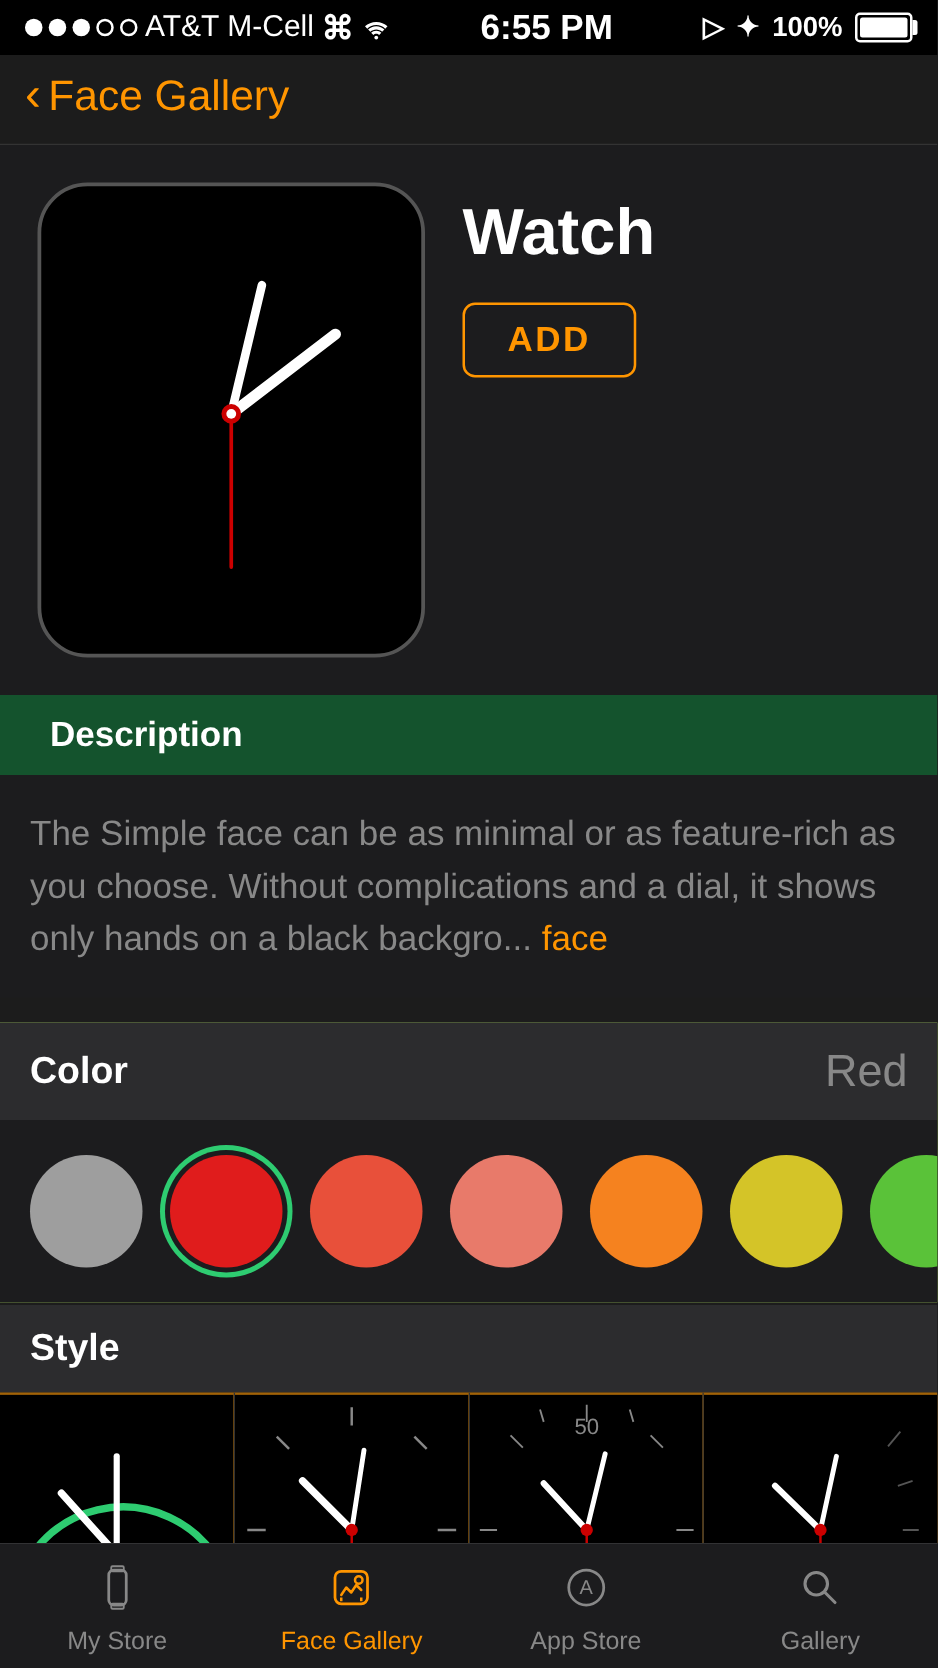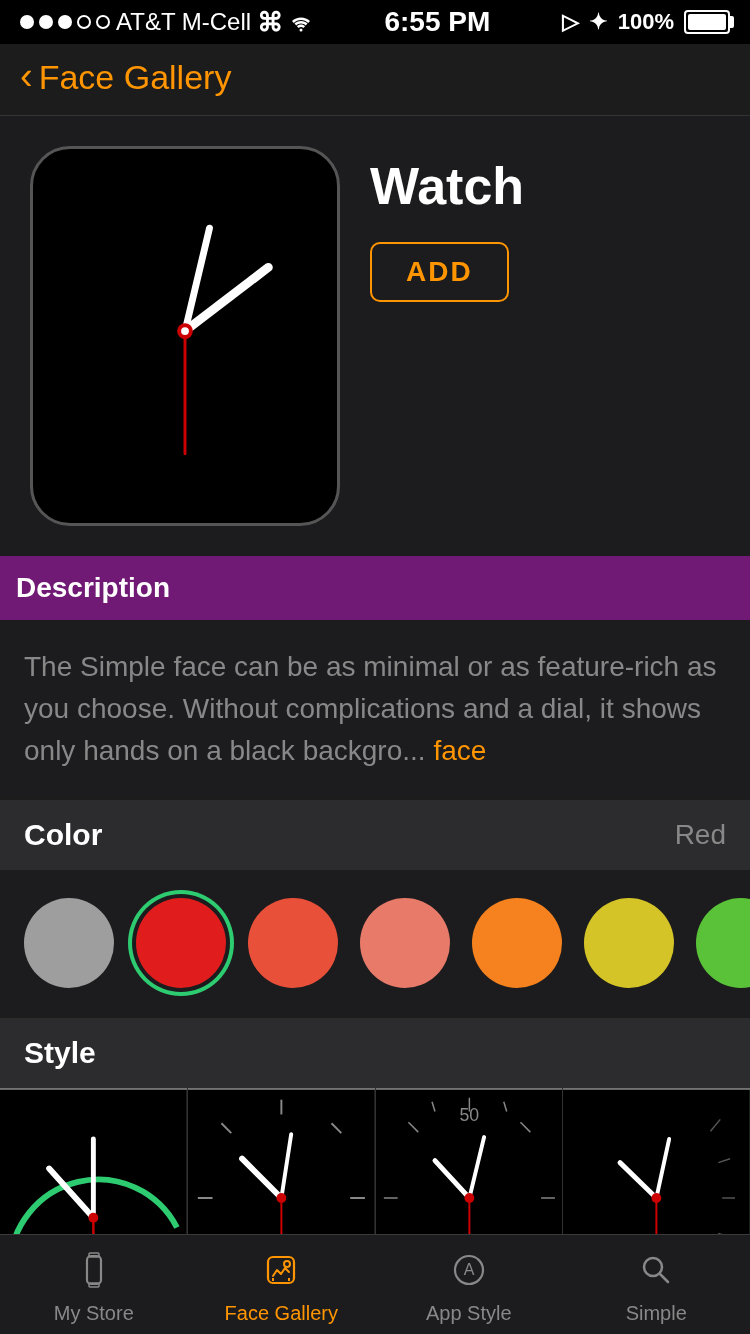--- a/index.html
+++ b/index.html
@@ -124,22 +124,22 @@
       padding: 12px 34px;
       border-radius: 10px;
       font-size: 28px;
       font-weight: 600;
       letter-spacing: 2px;
       cursor: pointer;
     }
 
     
     .section-header {
-      background: #701a75;
-      padding: 16px 16px;
+      background: #14532d;
+      padding: 16px 40px;
       font-size: 28px;
       font-weight: 700;
       color: #fff;
     }
 
     
     .description-section {
       background: #1c1c1e;
       padding: 26px 24px;
     }
@@ -149,36 +149,36 @@
       line-height: 1.5;
     }
     .more-link {
       color: #FF9500;
       font-size: 28px;
     }
 
     
     .color-section {
       background: #bef264;
-      margin-top: 2px;
+      margin-top: 20px;
     }
     .color-header {
       background: #2c2c2e;
       padding: 18px 24px;
       display: flex;
       justify-content: space-between;
       align-items: center;
     }
     .color-header-label {
       font-size: 30px;
       font-weight: 700;
       color: #fff;
     }
     .color-value {
-      font-size: 28px;
+      font-size: 36px;
       color: #888;
     }
     .color-options {
       background: #1c1c1e;
       padding: 28px 24px;
       display: flex;
       gap: 22px;
       align-items: center;
       overflow-x: hidden;
     }
@@ -198,21 +198,21 @@
       background: #2c2c2e;
       padding: 18px 24px;
       margin-top: 2px;
     }
     .style-label {
       font-size: 30px;
       font-weight: 700;
       color: #fff;
     }
     .style-options {
-      background: #737373;
+      background: #a16207;
       padding: 0;
       display: flex;
       height: 220px;
       overflow: hidden;
       justify-content: center;
     }
     .style-option {
       flex: 1;
       position: relative;
       border-right: 1px solid #333;
@@ -444,25 +444,25 @@
     <span class="tab-label" style="color:#FF9500;">Face Gallery</span>
   </div>
 
   <div class="tab-item">
     <span class="tab-icon" style="color:#888;">
       <svg width="36" height="36" viewBox="0 0 36 36" fill="none">
         <circle cx="18" cy="18" r="14" stroke="#888" stroke-width="2.2" fill="none"></circle>
         <text x="18" y="23" text-anchor="middle" font-size="16" fill="#888" font-family="Helvetica">A</text>
       </svg>
     </span>
-    <span class="tab-label">App Style</span>
+    <span class="tab-label">App Store</span>
   </div>
 
   <div class="tab-item">
     <span class="tab-icon" style="color:#888;">
       <svg width="36" height="36" viewBox="0 0 36 36" fill="none">
         <circle cx="15" cy="15" r="9" stroke="#888" stroke-width="2.5" fill="none"></circle>
         <line x1="22" y1="22" x2="30" y2="30" stroke="#888" stroke-width="2.5" stroke-linecap="round"></line>
       </svg>
     </span>
-    <span class="tab-label">Simple</span>
+    <span class="tab-label">Gallery</span>
   </div>
 </div>
 
 </body></html>

